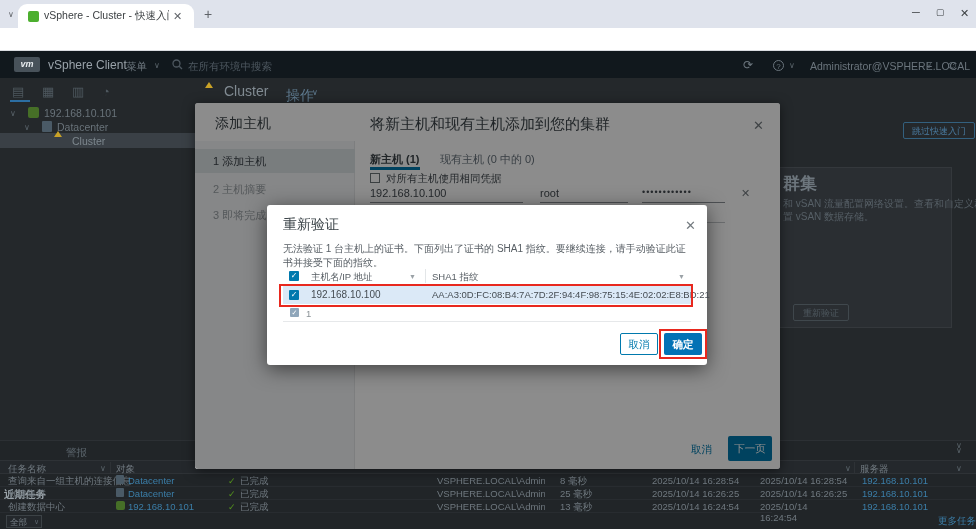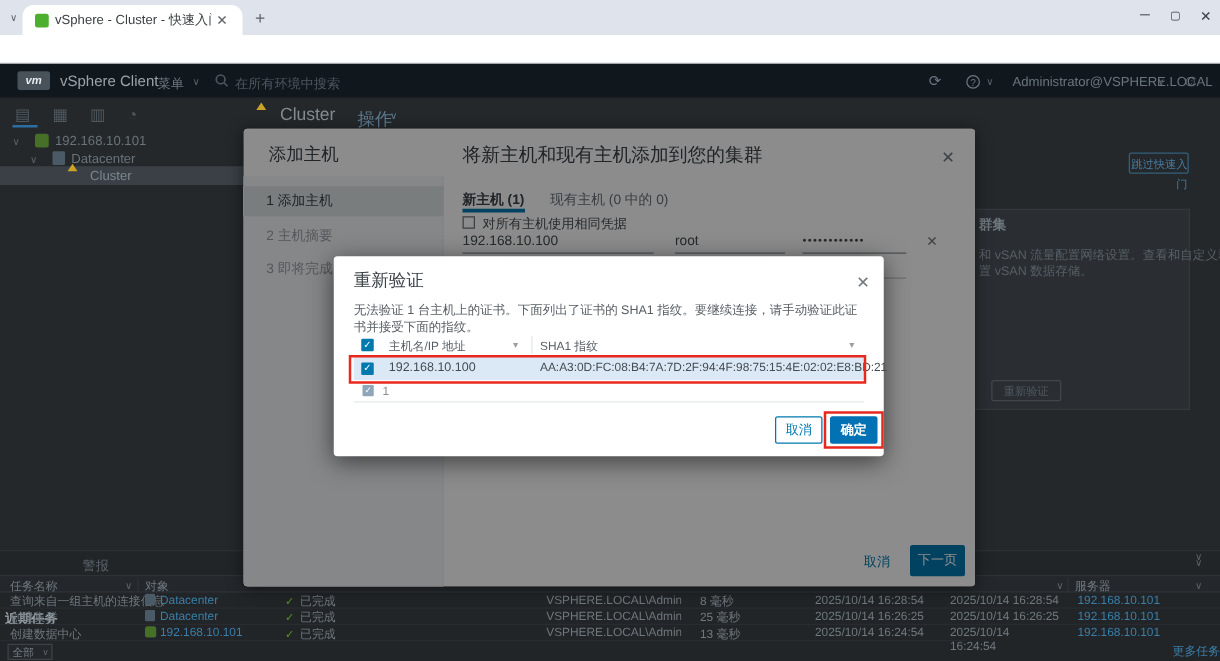--- a/index.html
+++ b/index.html
@@ -161,22 +161,22 @@
   </div>
 
   
   <span class="abs mini-cluster" style="left:207px;top:86px;"><span class="warn-dot"></span></span>
   <span class="abs" style="left:224px;top:83px;font-size:14px;color:#828c93;">Cluster</span>
   <span class="abs" style="left:286px;top:87px;font-size:14px;color:#5f7b90;">操作</span>
   <span class="abs chev-s" style="left:312px;top:88px;color:#5f7b90;">∨</span>
 
   
   <div class="abs qcard" style="left:592px;top:167px;width:360px;height:161px;"></div>
-  <div class="abs qbtn" style="left:903px;top:122px;width:48px;height:17px;line-height:16px;text-align:right;">跳过快速入门</div>
-  <span class="abs" style="left:783px;top:172px;font-size:11px;font-weight:bold;color:#6d767d;">群集</span>
+  <div class="abs qbtn" style="left:903px;top:122px;width:72px;height:17px;line-height:16px;">跳过快速入门</div>
+  <span class="abs" style="left:783px;top:172px;font-size:17px;font-weight:bold;color:#6d767d;">群集</span>
   <span class="abs qtext nowrap" style="left:783px;top:197px;">和 vSAN 流量配置网络设置。查看和自定义群集</span>
   <span class="abs qtext nowrap" style="left:783px;top:210px;text-align:right;">置 vSAN 数据存储。</span>
   <div class="abs qbtn2" style="left:793px;top:304px;width:56px;height:17px;line-height:16px;">重新验证</div>
 
   
   <div class="abs tasks">
     <span class="abs ttab-a" style="left:4px;top:5px;margin-top:42px;">近期任务</span>
     <div class="abs" style="left:8px;top:19px;width:48px;height:2px;background:#2c6ea3;"></div>
     <span class="abs ttab-i" style="left:66px;top:5px;">警报</span>
     <span class="abs chev-s" style="left:956px;top:2px;line-height:5px;">∨<br>∨</span>

